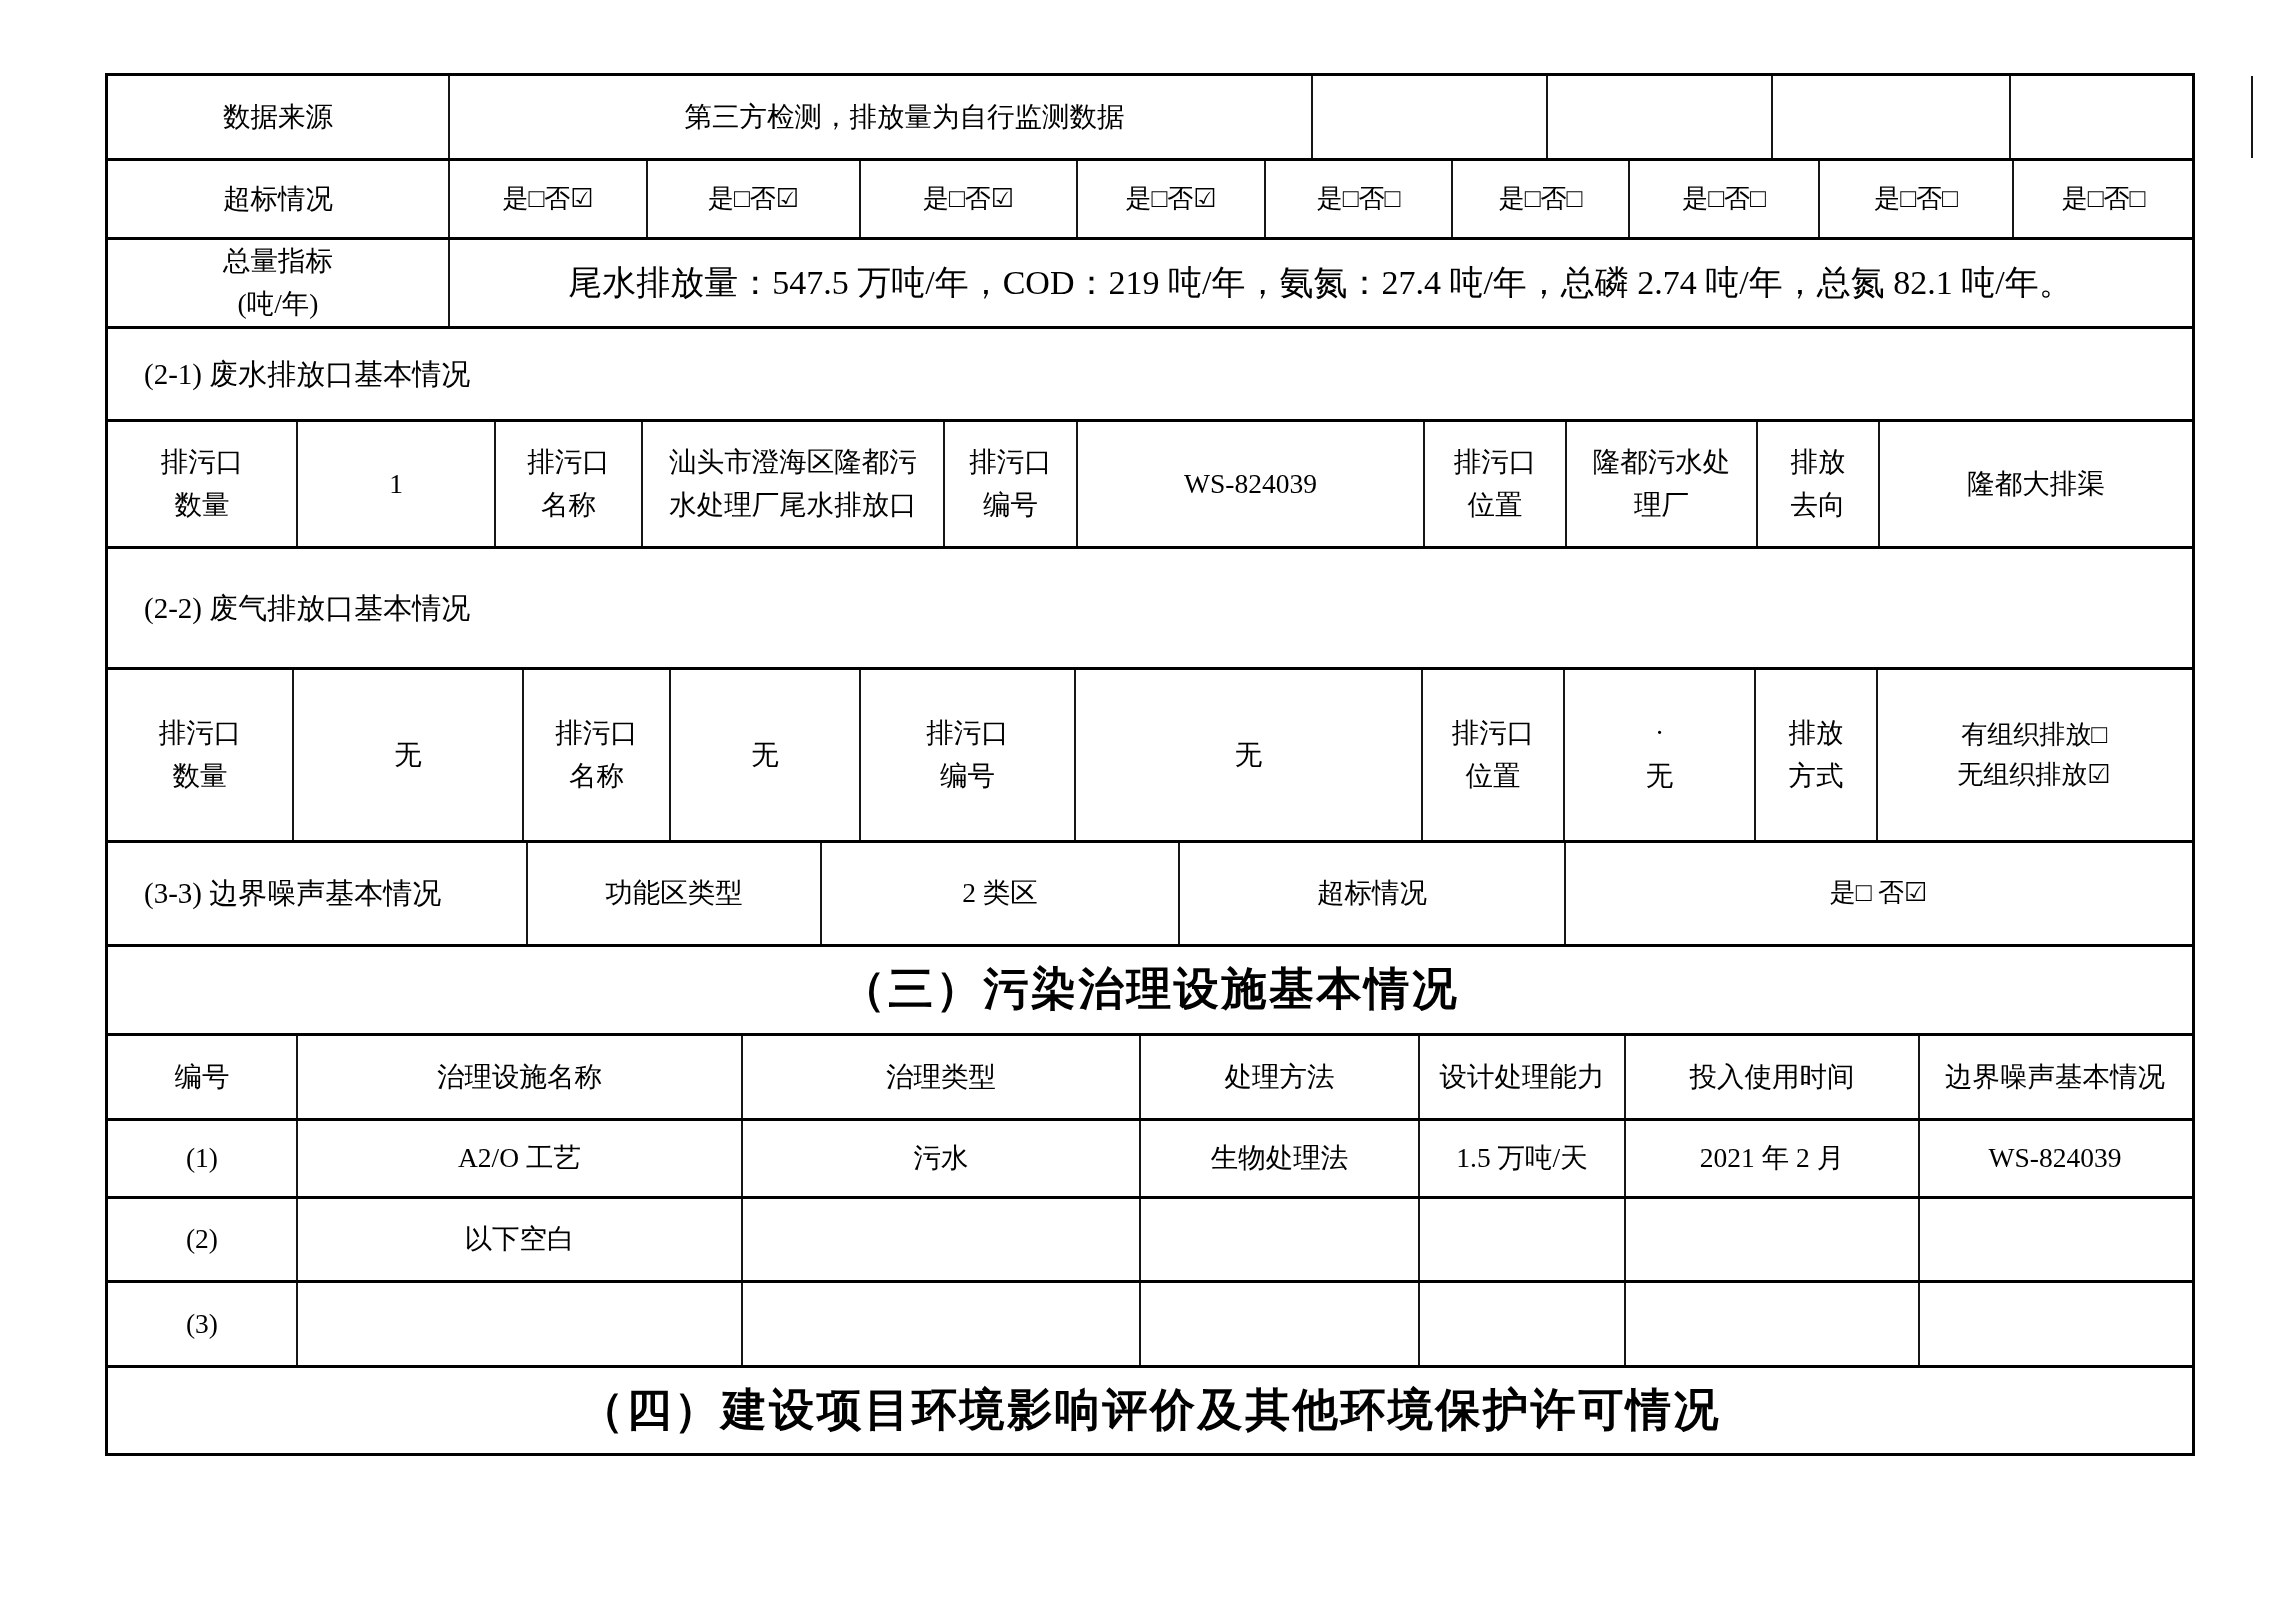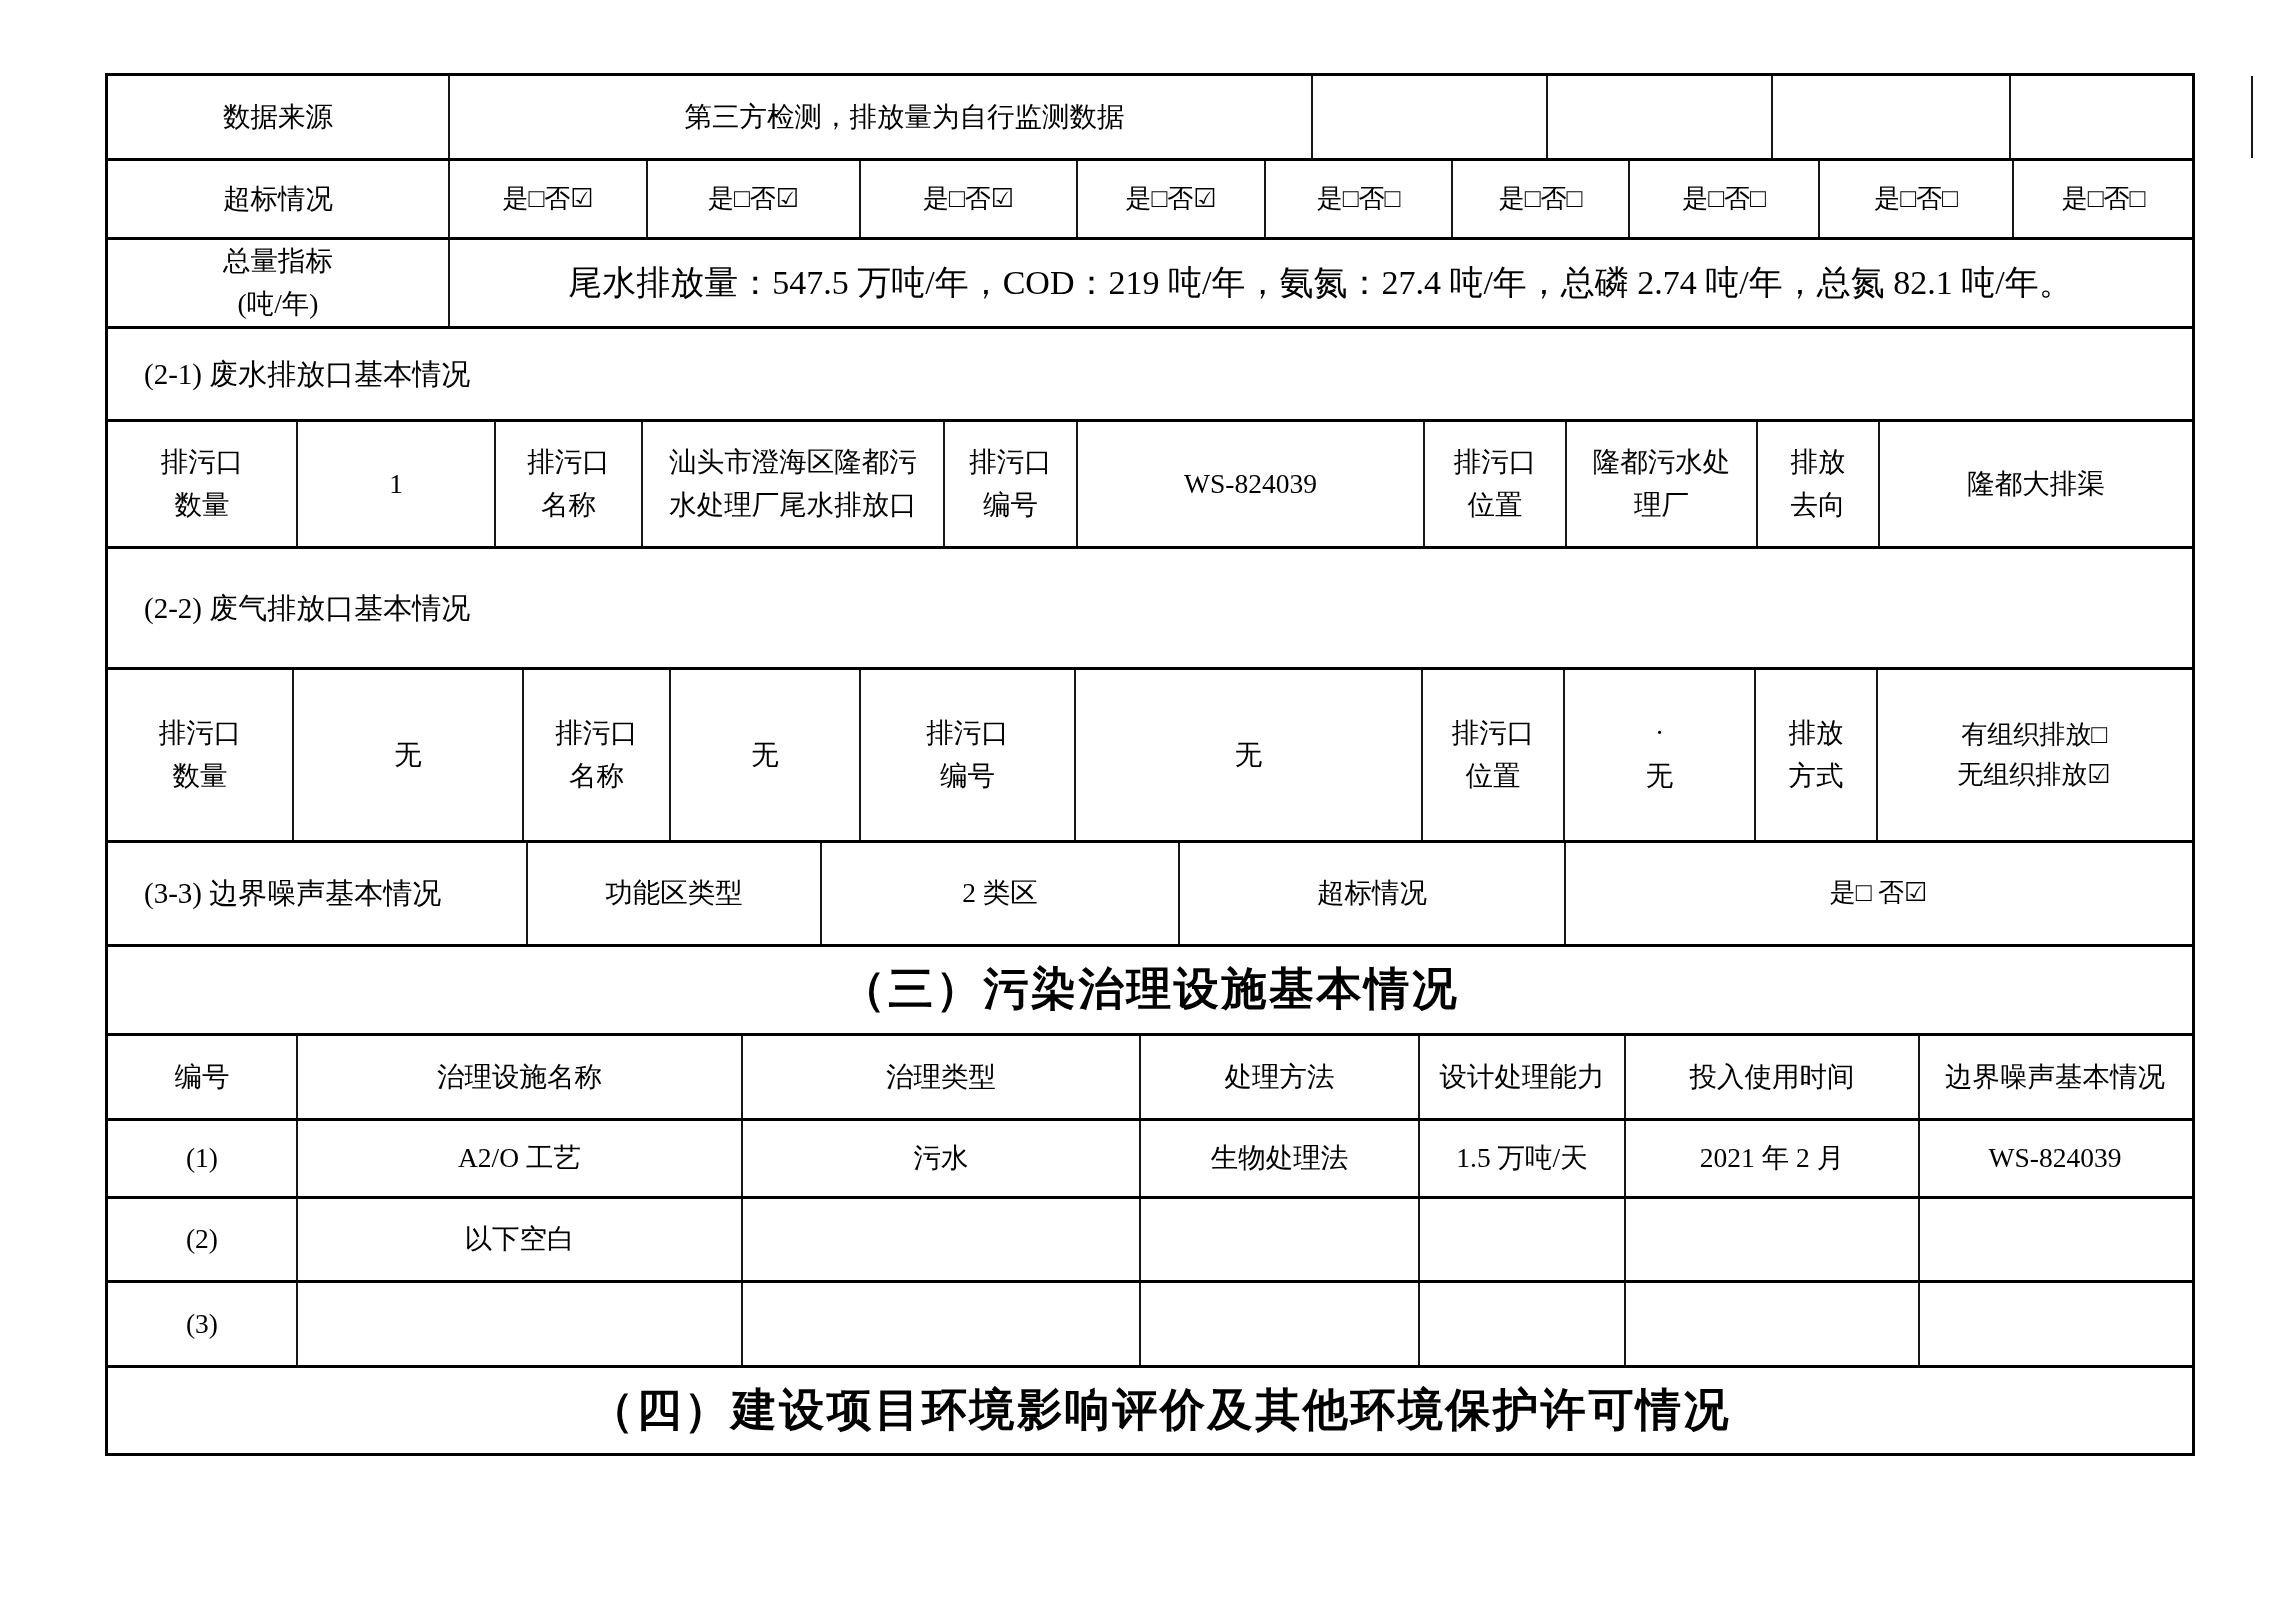--- a/index.html
+++ b/index.html
@@ -11,21 +11,21 @@
     color:#000;
     overflow:hidden;
   }
   .tbl{
     position:absolute;left:105px;top:73px;width:2084px;
     border:3.9px solid #000;
     box-sizing:content-box;
     background:#fff;
   }
   .band{display:grid;border-bottom:3.3px solid #000;}
-  .band:last-child{border-bottom:none;margin-left:10px;}
+  .band:last-child{border-bottom:none;}
   .cell{
     border-right:2px solid #161616;
     display:flex;align-items:center;justify-content:center;
     text-align:center;
     font-size:27.5px;line-height:1.55;
     white-space:pre-line;
     box-sizing:border-box;
     overflow:hidden;
     padding:2.6px 6.5px;
   }

